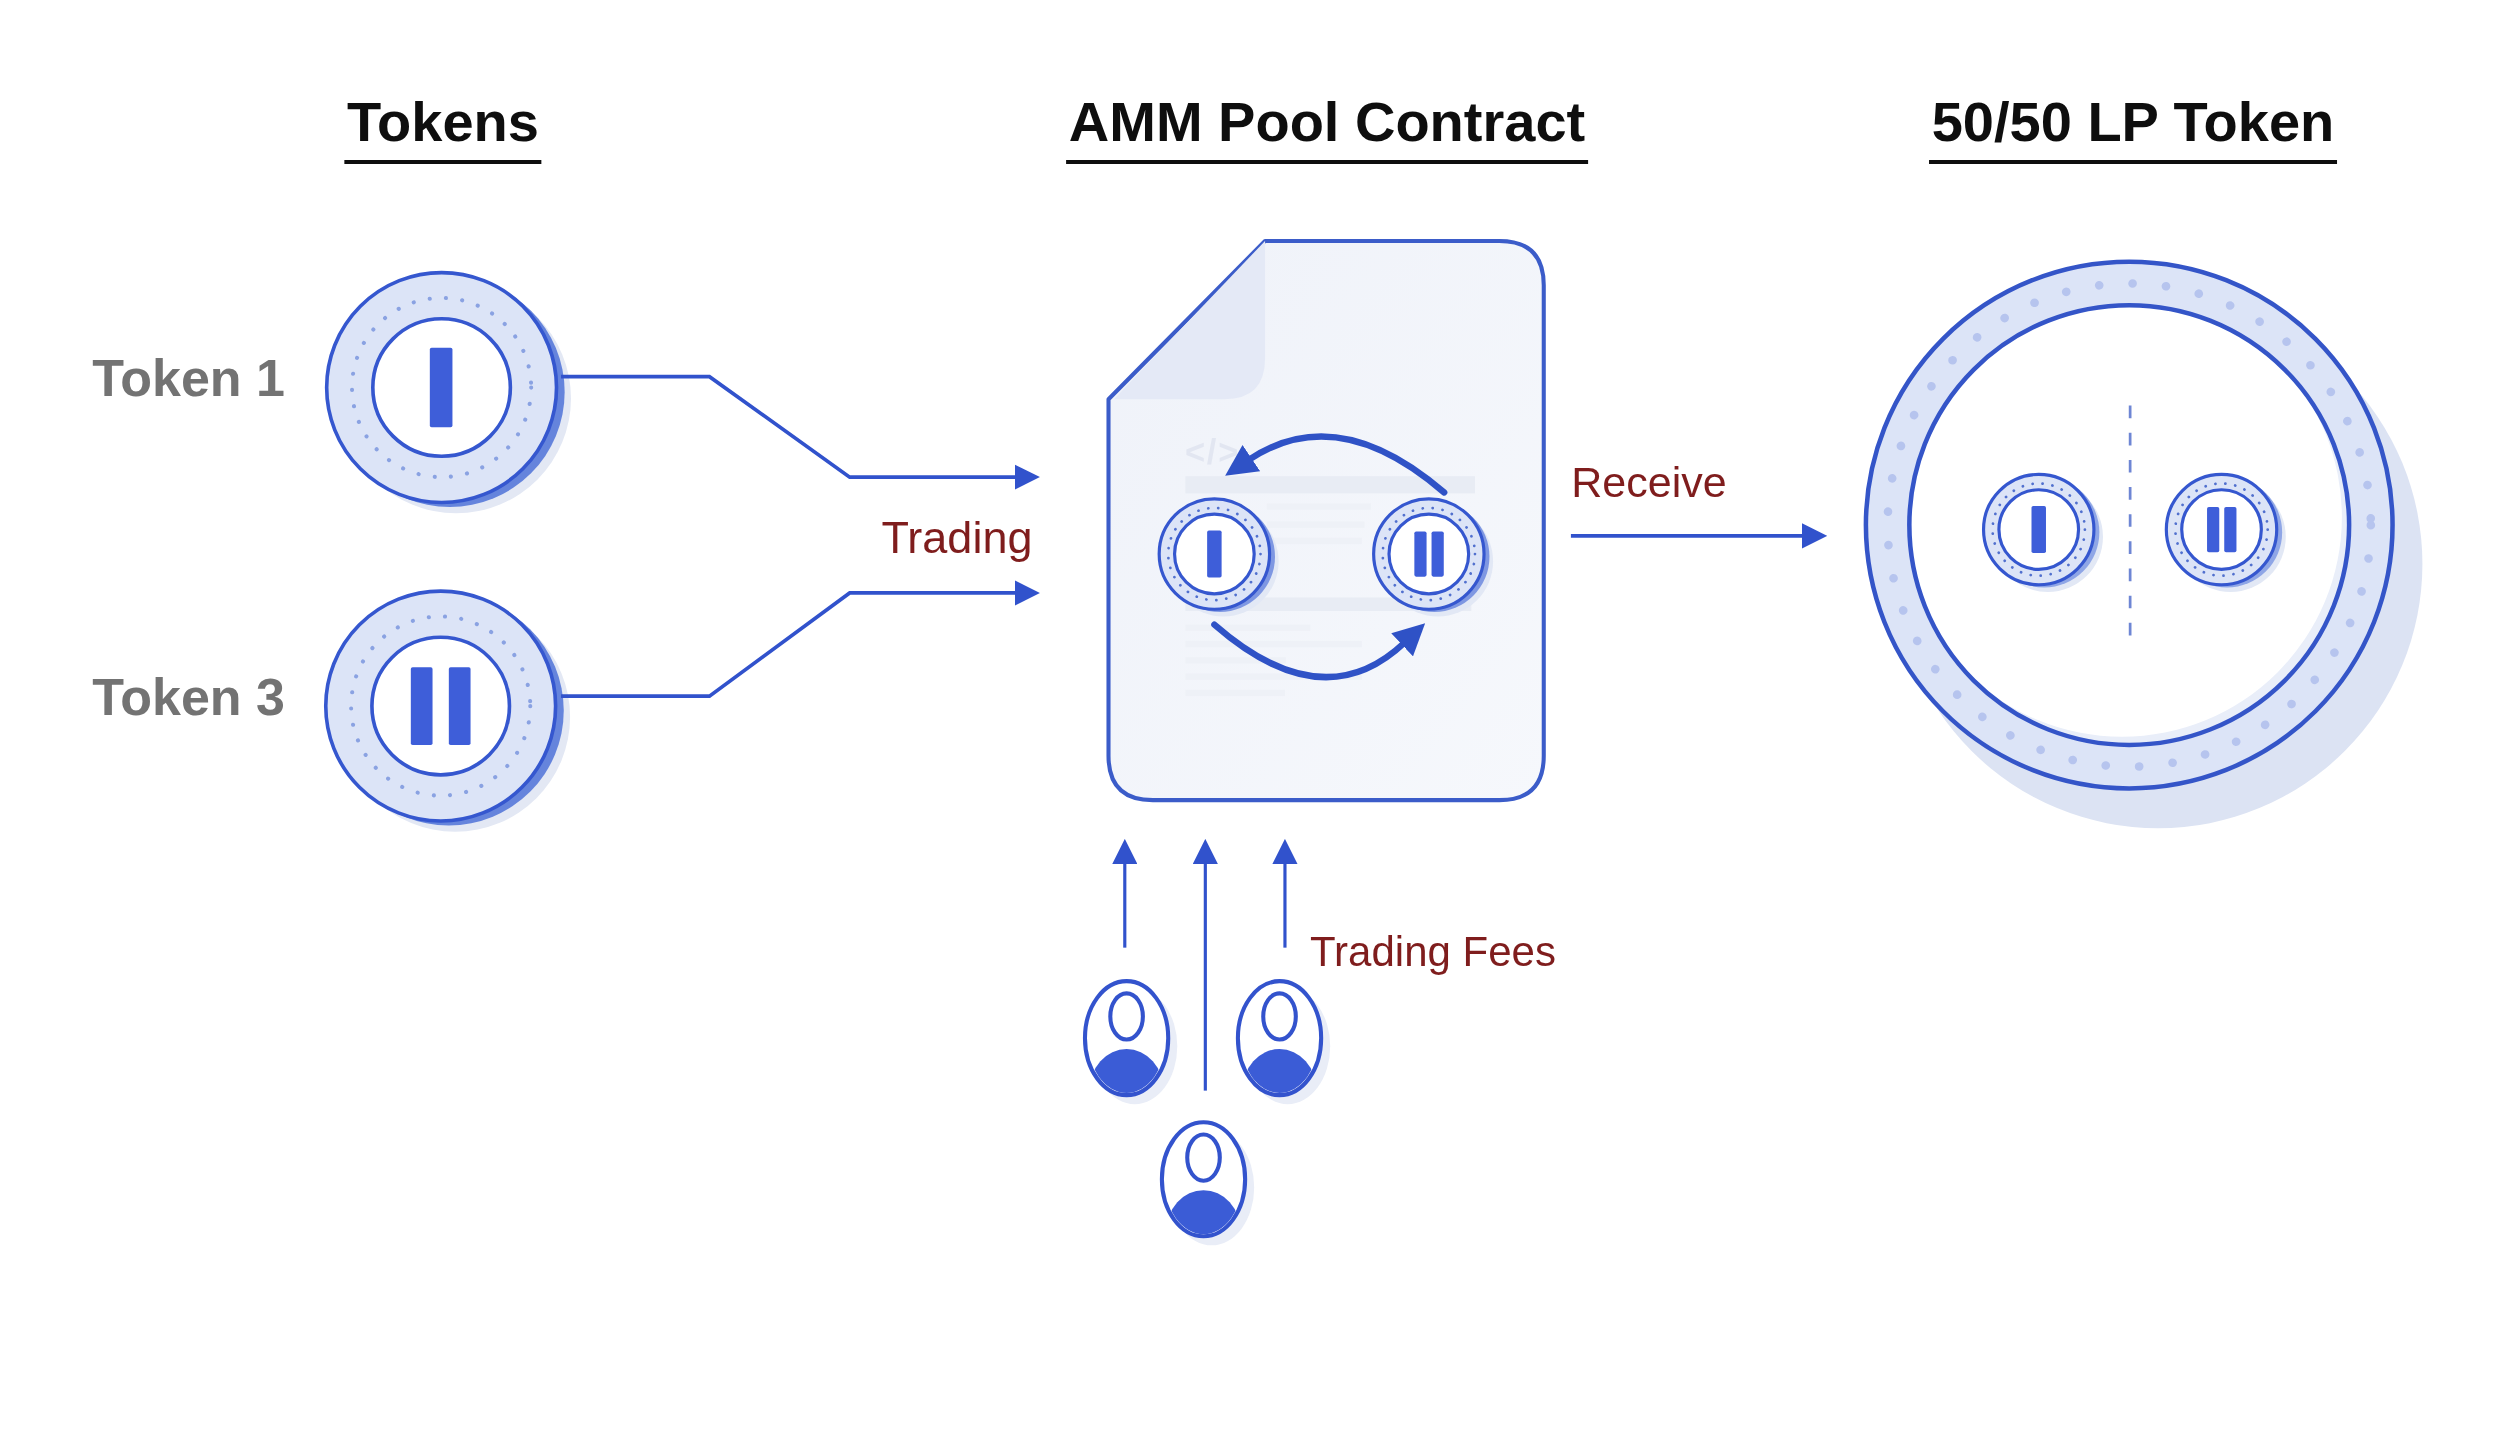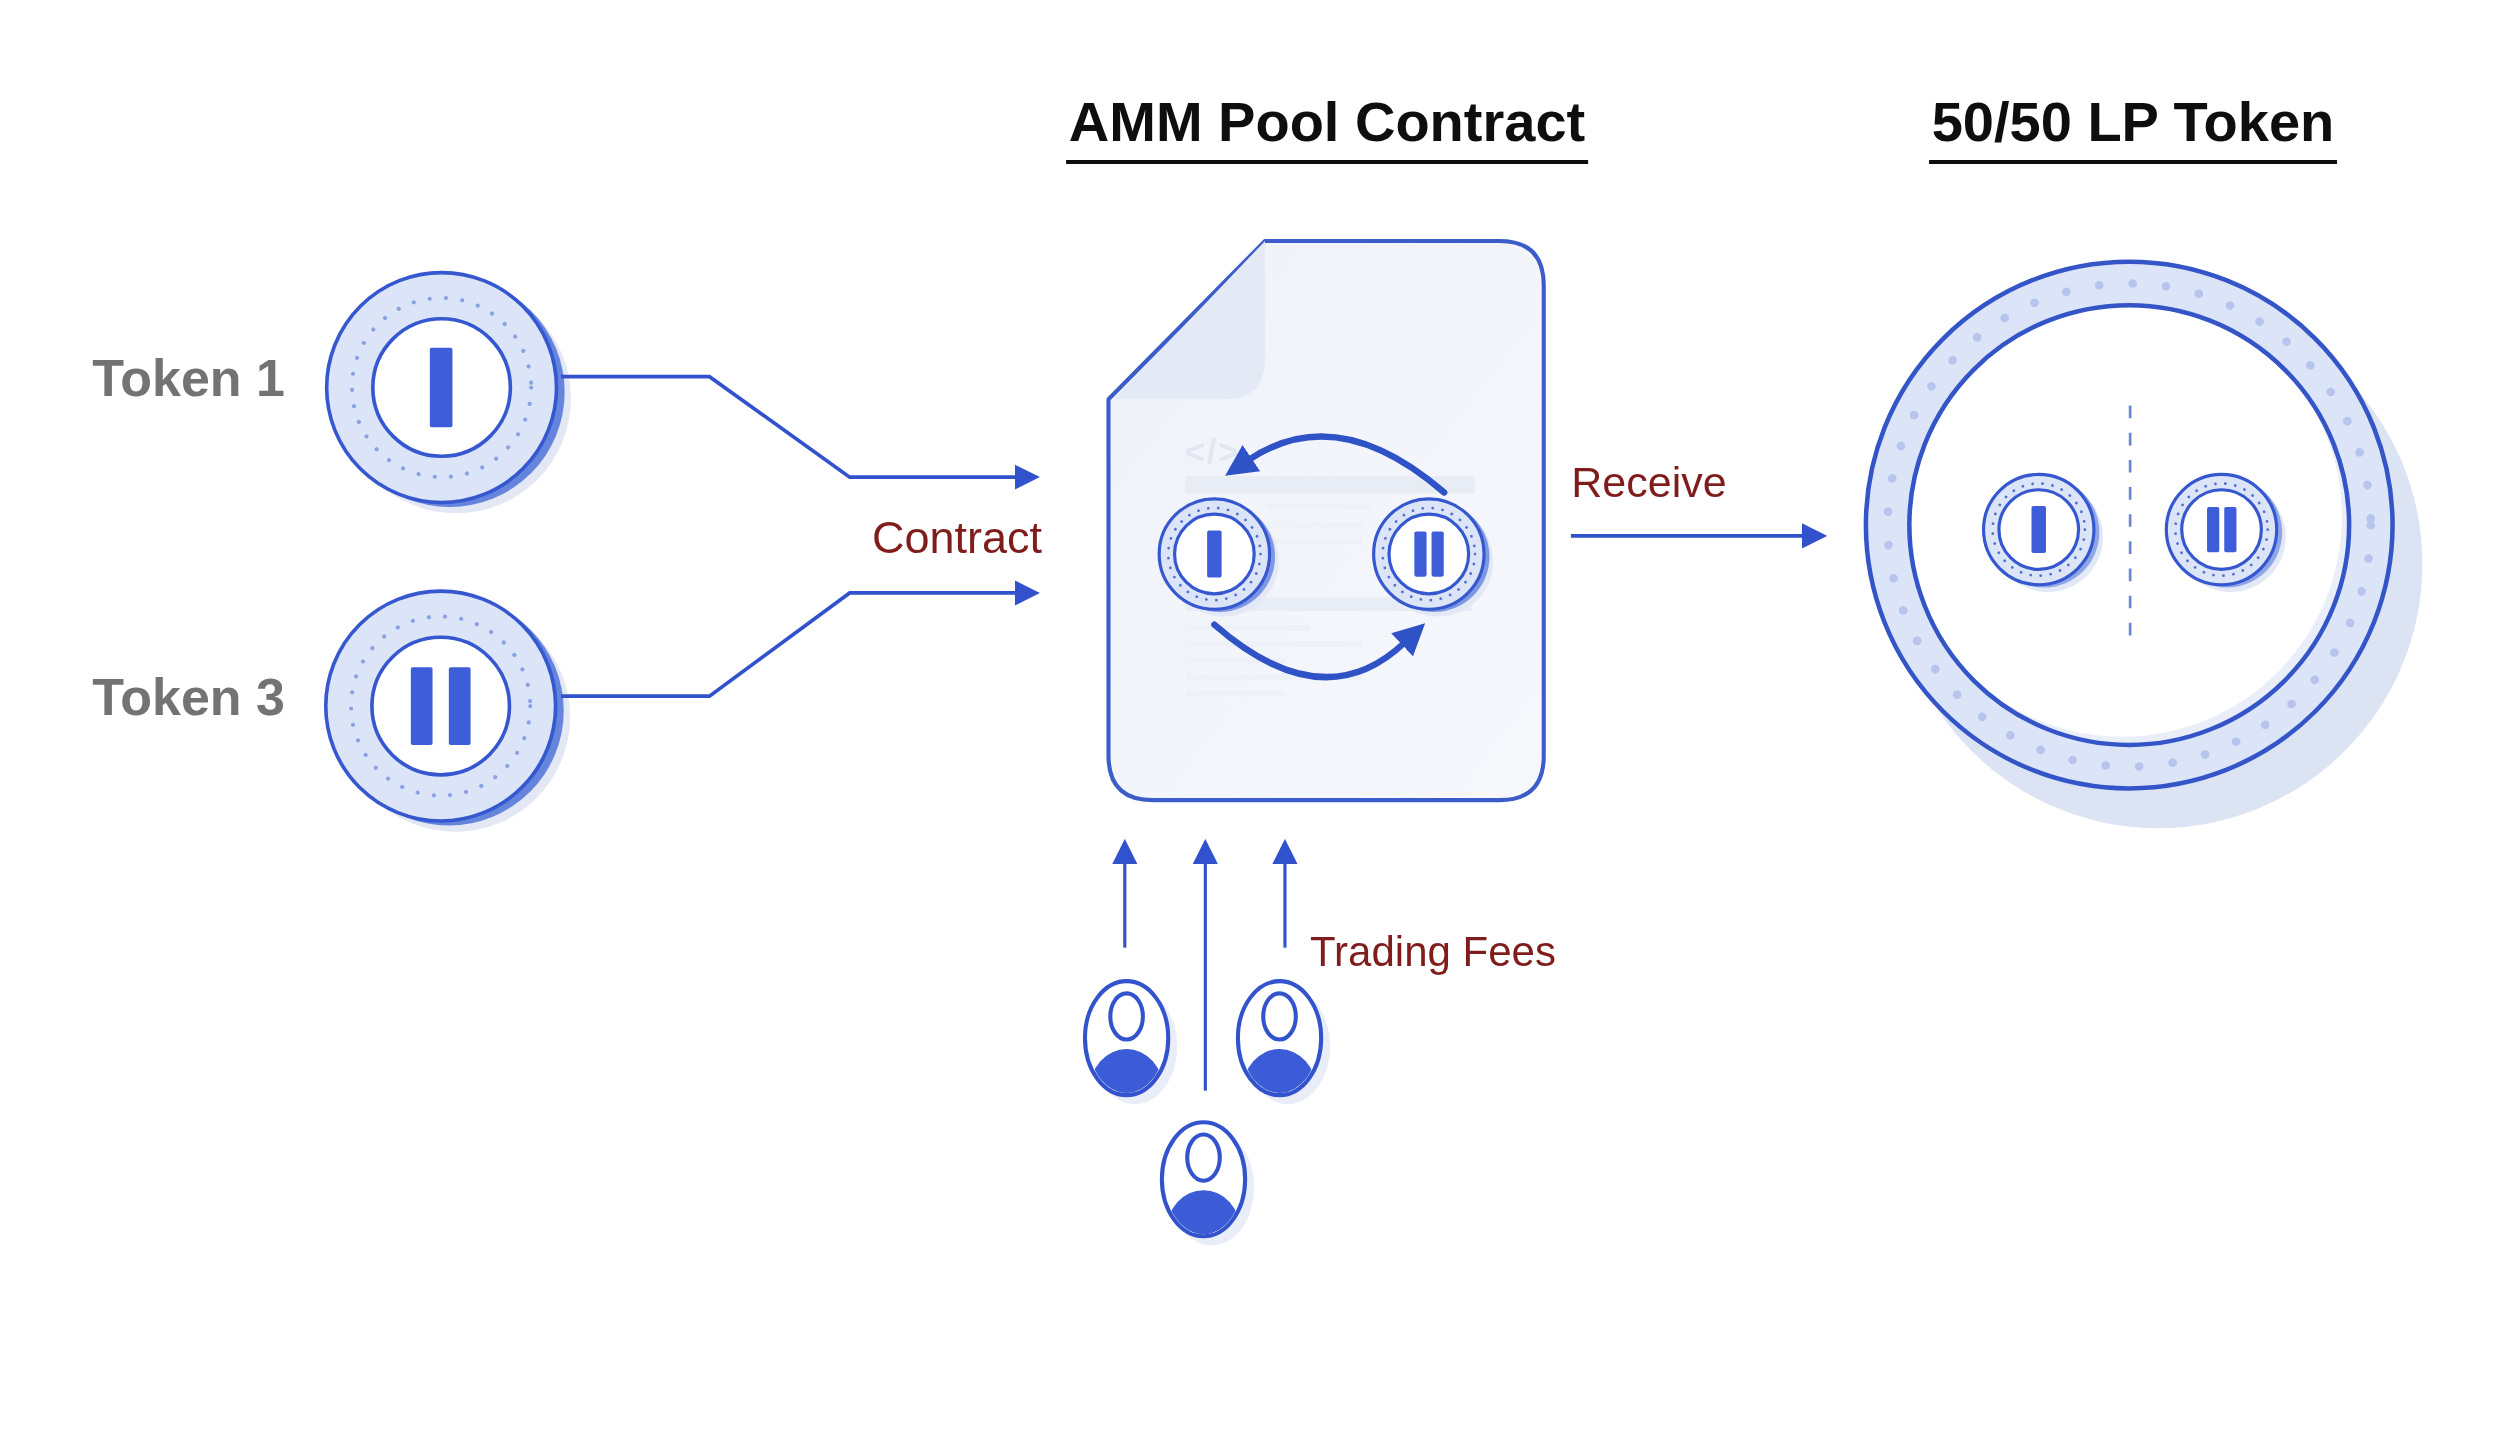--- a/index.html
+++ b/index.html
@@ -192,24 +192,25 @@
       <ellipse cx="1414" cy="1123" rx="18" ry="25.5" fill="#ffffff" stroke="#3353cd" stroke-width="4.5"></ellipse>
     </g>
     <g>
       <ellipse cx="1339" cy="1312" rx="47" ry="64" fill="#e9edf7"></ellipse>
       <ellipse cx="1330" cy="1303" rx="46" ry="63" fill="#ffffff" stroke="#3353cd" stroke-width="4.5"></ellipse>
       <ellipse cx="1330" cy="1361" rx="41" ry="46" fill="#3b5cd6" clip-path="url(#ucB)"></ellipse>
       <ellipse cx="1330" cy="1279" rx="18" ry="25.5" fill="#ffffff" stroke="#3353cd" stroke-width="4.5"></ellipse>
     </g>
   </svg>
 
+  <div class="col-header" style="left:443px;top:89px;">Tokens</div>
   <div class="col-header" style="left:1327px;top:89px;">AMM Pool Contract</div>
   <div class="col-header" style="left:2133px;top:89px;">50/50 LP Token</div>
 
   <div class="token-label" style="left:68px;top:348px;">Token 1</div>
   <div class="token-label" style="left:68px;top:667px;">Token 3</div>
 
-  <div class="flow-label centered" style="left:957px;top:538px;font-size:45px;">Contract</div>
+  <div class="flow-label centered" style="left:957px;top:538px;font-size:45px;">Trading</div>
   <div class="flow-label centered" style="left:1649px;top:482px;font-size:43px;">Receive</div>
   <div class="flow-label vcentered" style="left:1310px;top:904px;font-size:42px;margin-top:48px;">Trading Fees</div>
 
 </div>
 
 
 </body></html>

